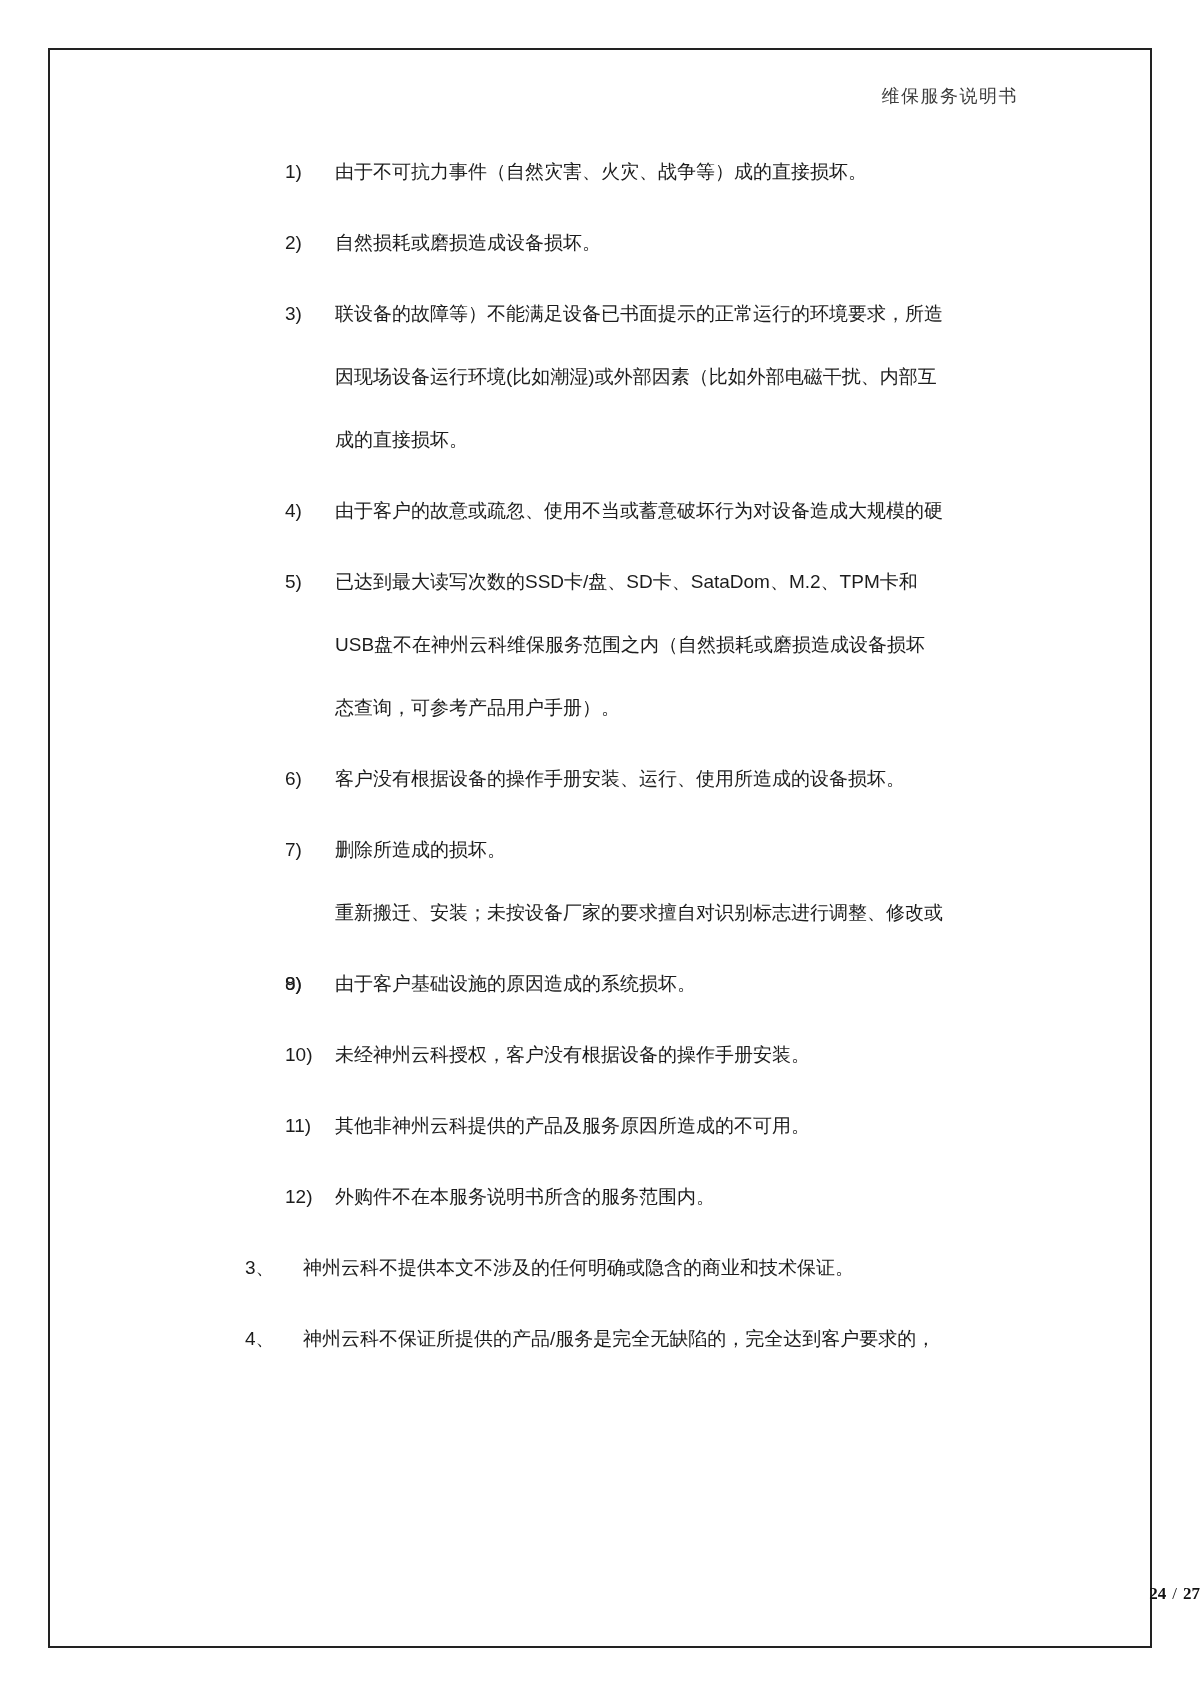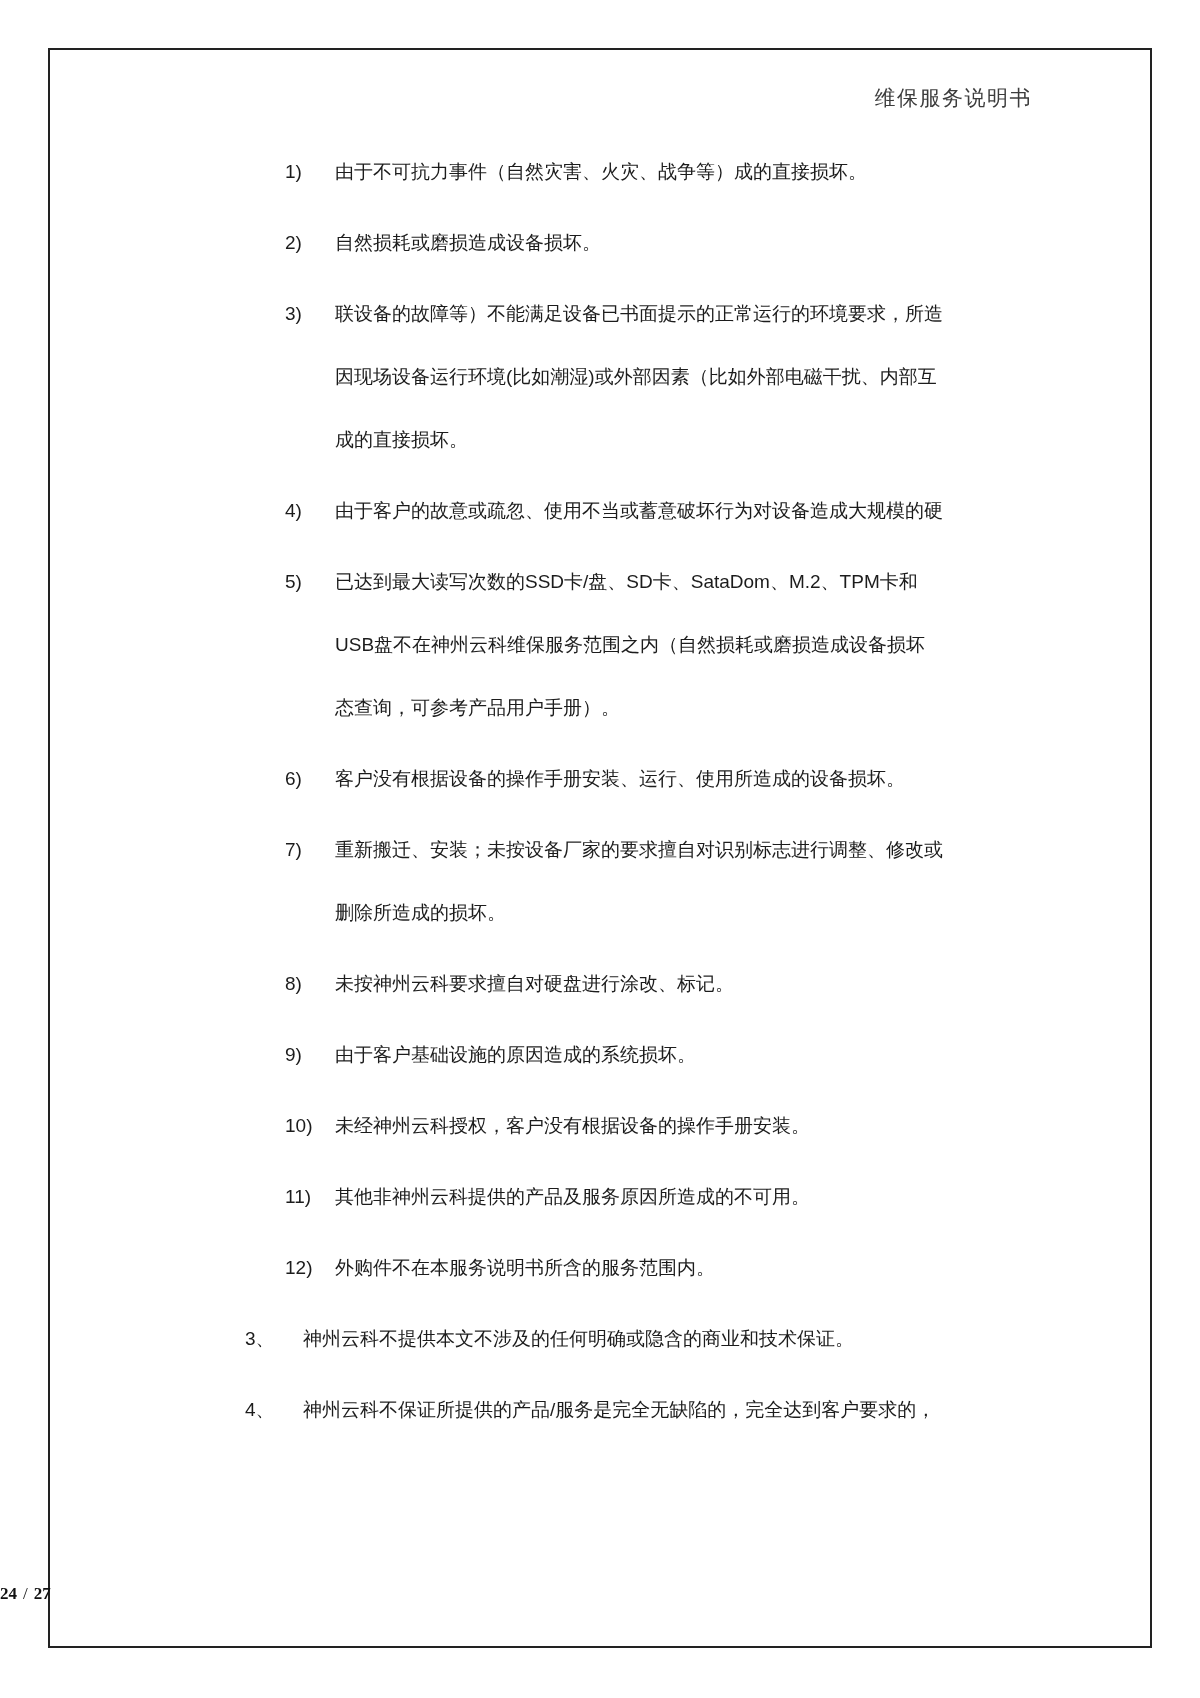--- a/index.html
+++ b/index.html
@@ -21,23 +21,23 @@
     left: 48px;
     top: 48px;
     width: 1104px;
     height: 1600px;
     box-sizing: border-box;
     border: 2px solid #222222;
   }
   .header-title {
     position: absolute;
     top: 84px;
-    right: 168px;
+    right: 182px;
     font-family: "Liberation Serif", serif;
-    font-size: 21px;
+    font-size: 18px;
     letter-spacing: 1.5px;
     color: #3c3c3c;
     white-space: nowrap;
   }
   .content {
     position: absolute;
     left: 48px;
     top: 140px;
     width: 1104px;
   }
@@ -57,21 +57,21 @@
   .item.outer .marker { left: 197px; }
   .item.outer .lines  { margin-left: 255px; }
   .line {
     white-space: nowrap;
   }
   .footer {
     position: absolute;
     left: 0;
     top: 1584px;
     width: 100%;
-    text-align: left;
+    text-align: right;
     font-family: "Liberation Serif", serif;
     font-size: 17px;
     color: #111111;
   }
   .footer .num { font-weight: bold; }
   .footer .sep { font-weight: normal; padding: 0 6px; }
 </style>
 </head>
 <body>
 
@@ -124,30 +124,27 @@
   <div class="item inner">
     <span class="marker">6)</span>
     <div class="lines">
           <div class="line">客户没有根据设备的操作手册安装、运行、使用所造成的设备损坏。</div>
         </div>
   </div>
 
   <div class="item inner">
     <span class="marker">7)</span>
     <div class="lines">
+          <div class="line">删除所造成的损坏。</div>
           <div class="line">重新搬迁、安装；未按设备厂家的要求擅自对识别标志进行调整、修改或</div>
-          <div class="line">删除所造成的损坏。</div>
         </div>
   </div>
 
   <div class="item inner">
     <span class="marker">8)</span>
-    <div class="lines">
-          <div class="line">未按神州云科要求擅自对硬盘进行涂改、标记。</div>
-        </div>
   </div>
 
   <div class="item inner">
     <span class="marker">9)</span>
     <div class="lines">
           <div class="line">由于客户基础设施的原因造成的系统损坏。</div>
         </div>
   </div>
 
   <div class="item inner">

